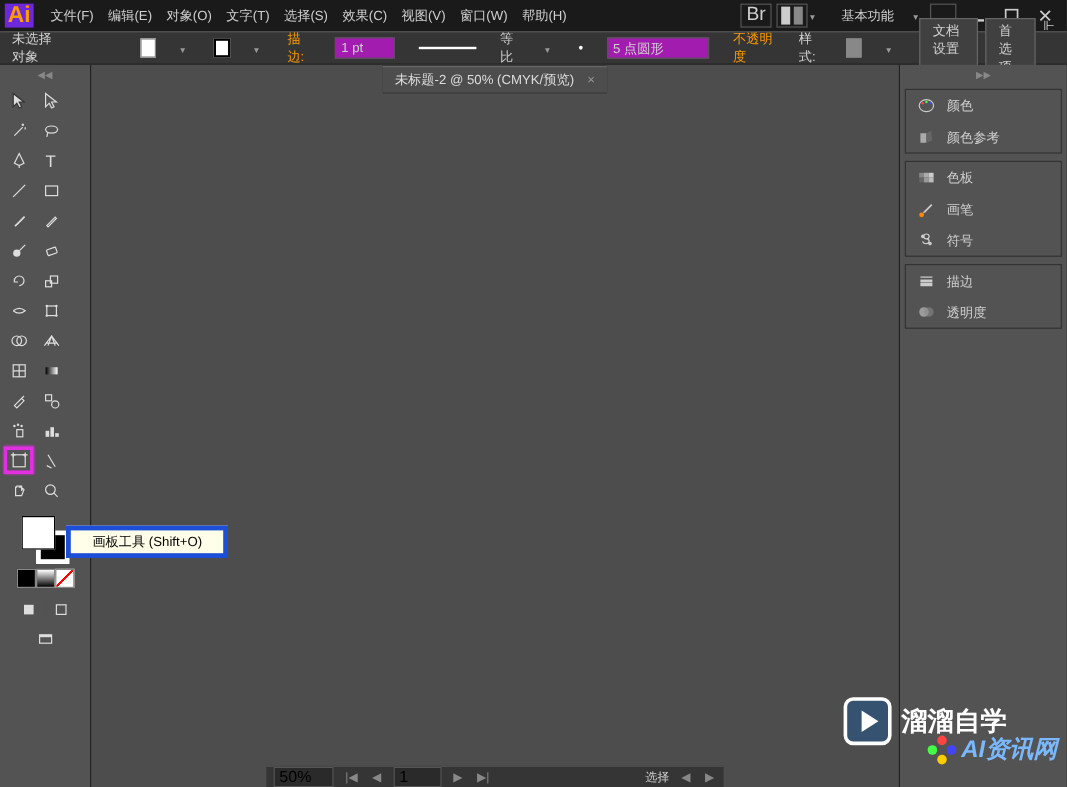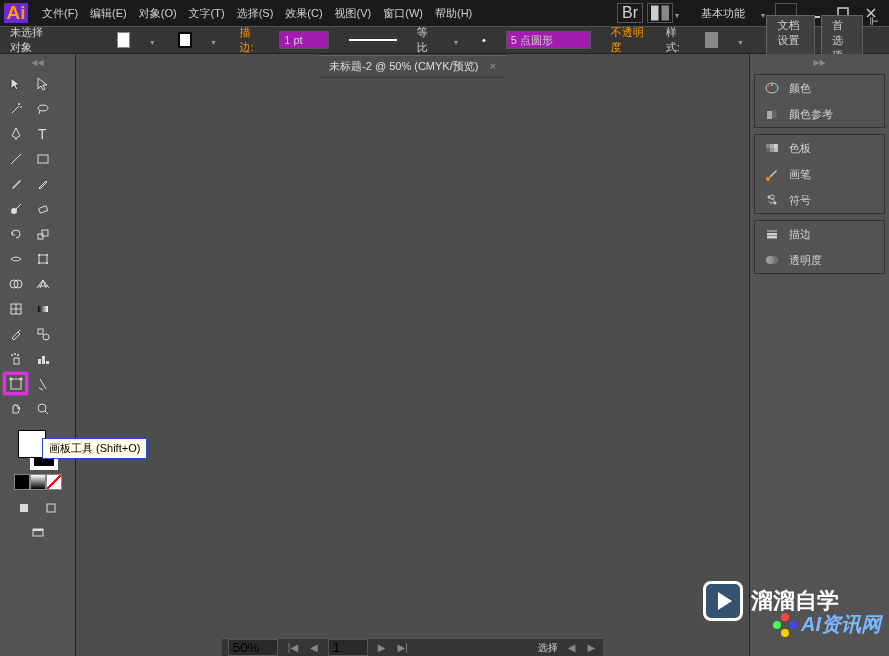--- a/index.html
+++ b/index.html
@@ -62,21 +62,21 @@
     .zoom-box { background: #2a2a2a; border: 1px solid #555; padding: 0 4px; width: 50px; }
     .nav-btn { color: #888; padding: 0 2px; }
     
     .right-panels { width: 140px; background: #535353; border-left: 1px solid #222; display: flex; flex-direction: column; padding: 4px; }
     .right-collapse { height: 12px; display: flex; justify-content: center; color: #888; font-size: 8px; margin-bottom: 4px; }
     .panel-group { border: 1px solid #333; margin-bottom: 6px; }
     .panel-item { display: flex; align-items: center; padding: 4px 8px; gap: 8px; }
     .panel-icon { width: 18px; height: 18px; display: flex; align-items: center; justify-content: center; }
     .panel-icon svg { width: 16px; height: 16px; }
     
-    .tooltip { position: absolute; top: 438px; left: 42px; background: #fffee8; color: #000; border: 1px solid #1d4ed8; padding: 2px 6px; font-size: 11px; z-index: 100; }
+    .tooltip { position: absolute; top: 438px; left: 55px; background: #fffee8; color: #000; border: 4px solid #1d4ed8; padding: 2px 18px; font-size: 11px; z-index: 100; }
     
     .watermark { position: absolute; bottom: 35px; right: 50px; display: flex; align-items: center; gap: 8px; z-index: 50; }
     .wm-play { width: 40px; height: 40px; border: 3px solid #fff; border-radius: 8px; display: flex; align-items: center; justify-content: center; background: rgba(0,100,200,0.3); }
     .wm-play::after { content: ""; border-left: 14px solid #fff; border-top: 9px solid transparent; border-bottom: 9px solid transparent; margin-left: 4px; }
     .wm-text { color: #fff; font-size: 22px; font-weight: bold; }
     .watermark2 { position: absolute; bottom: 18px; right: 8px; color: #7ab8ff; font-size: 20px; font-style: italic; font-weight: bold; display: flex; align-items: center; gap: 4px; z-index: 49; }
     .wm2-icon { width: 24px; height: 24px; position: relative; }
     .dot { position: absolute; width: 8px; height: 8px; border-radius: 50%; }
   </style>
 </head>

